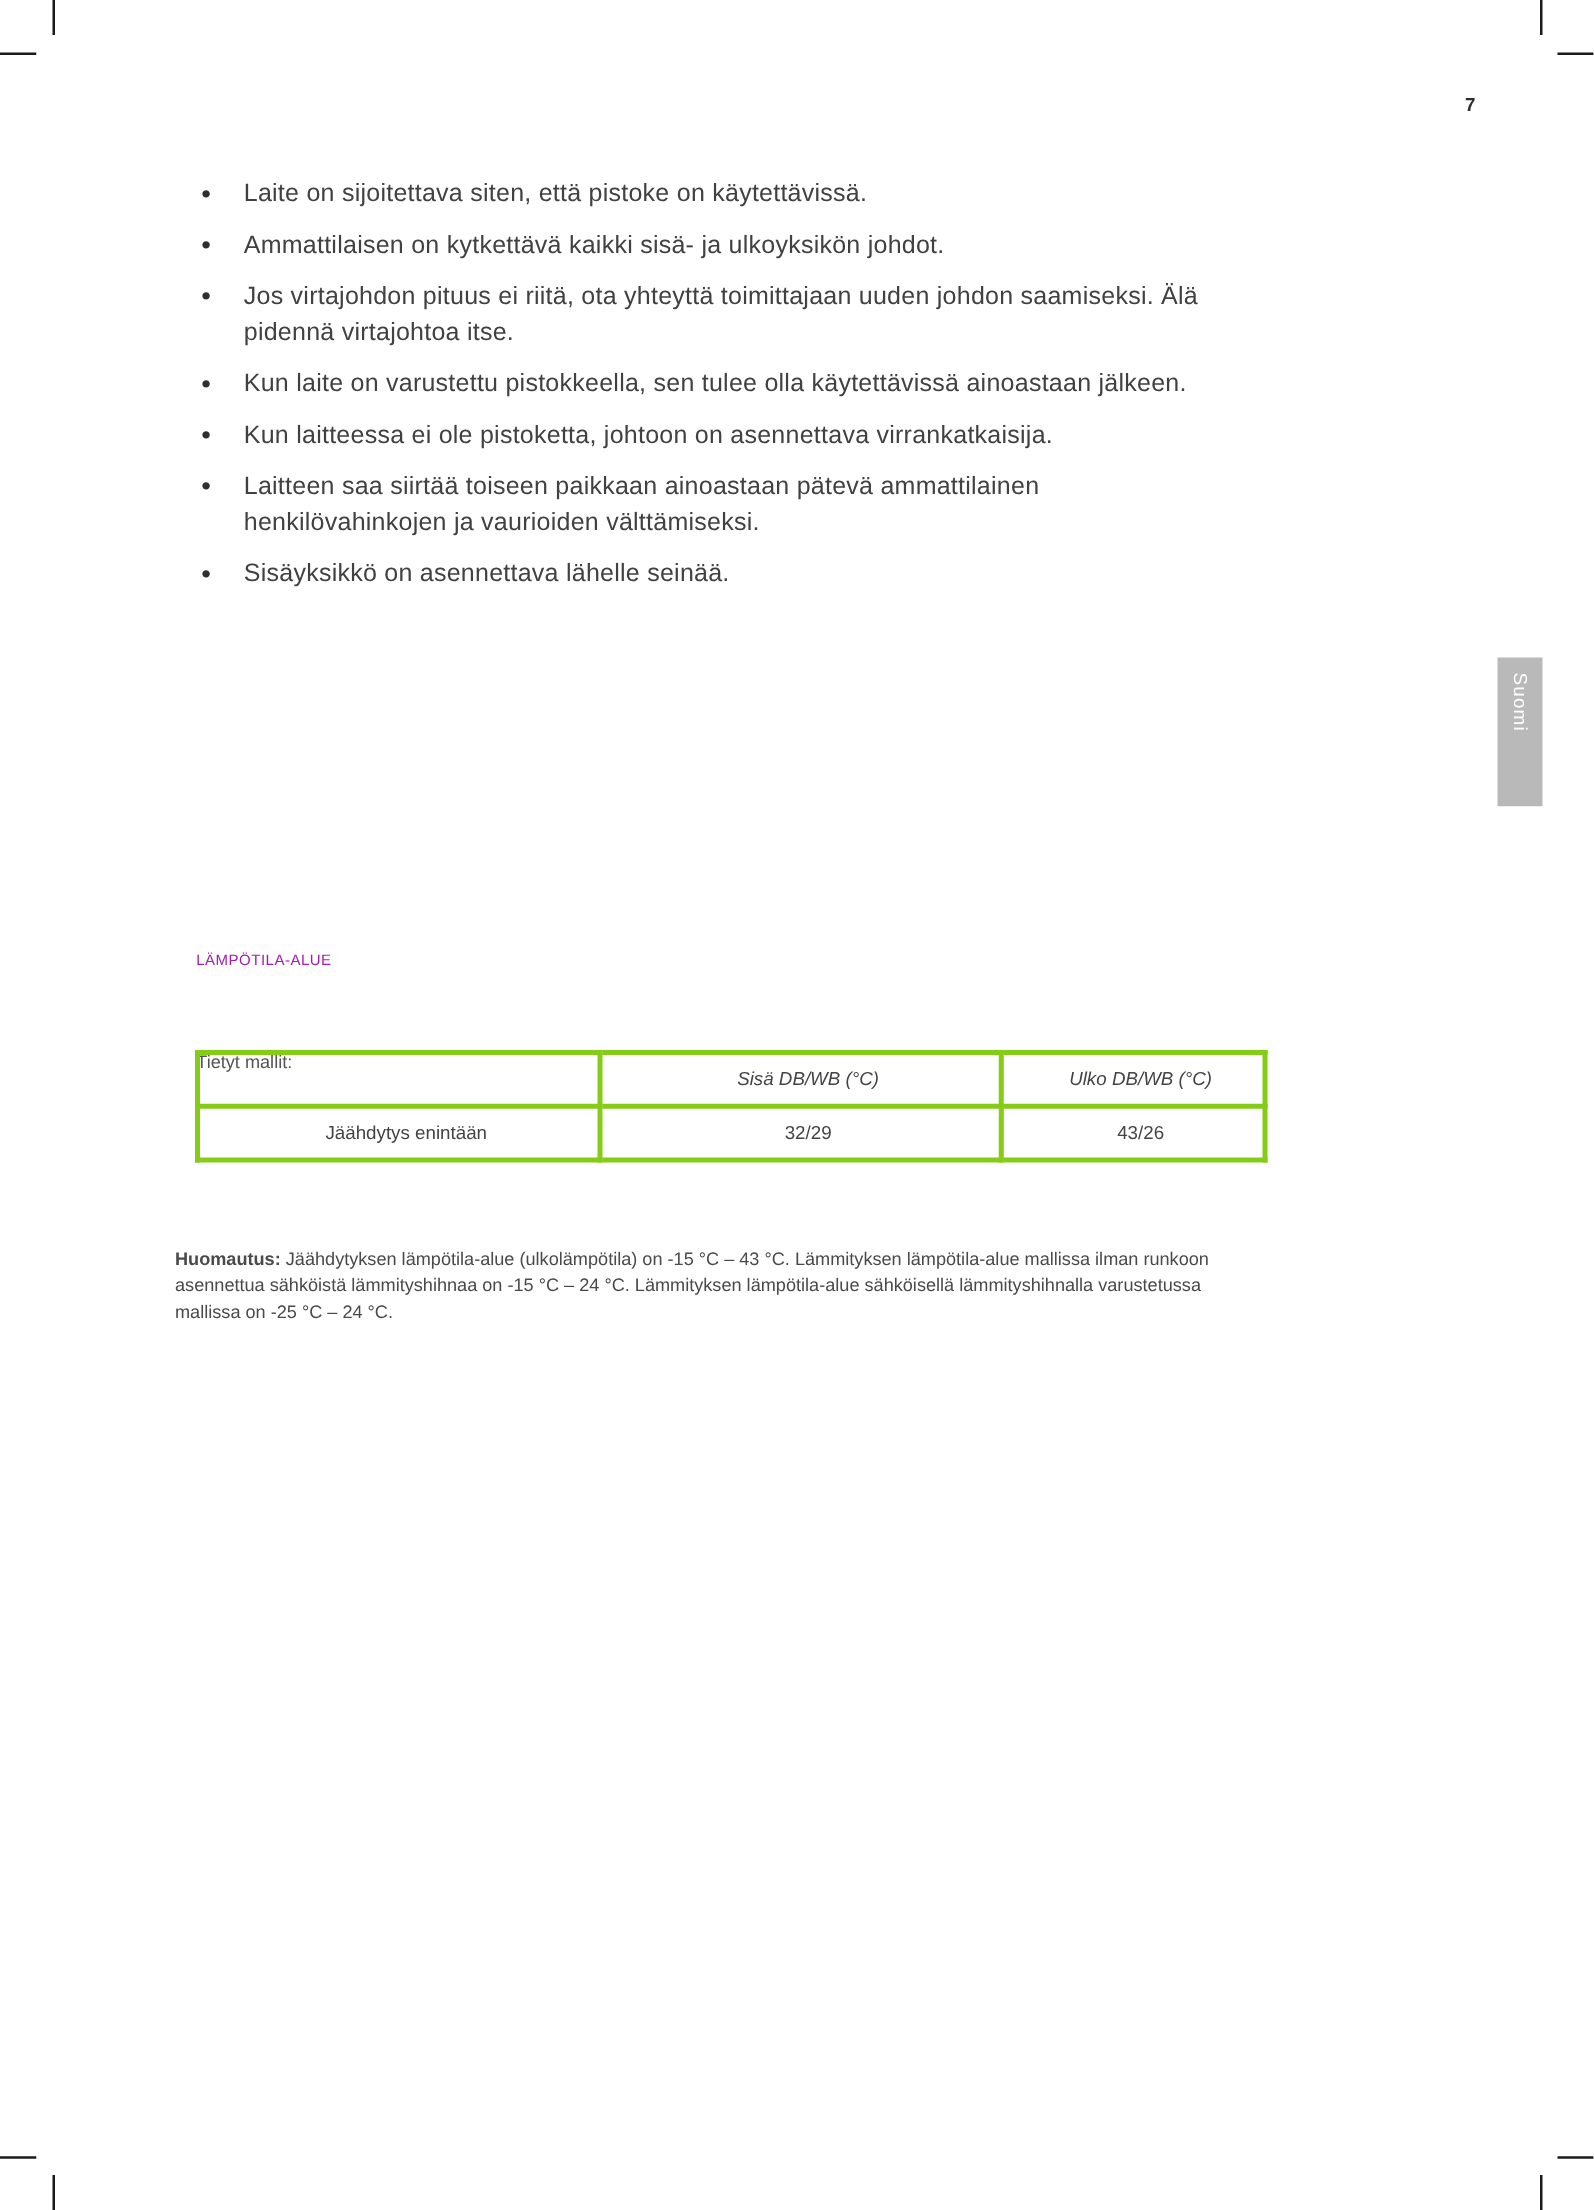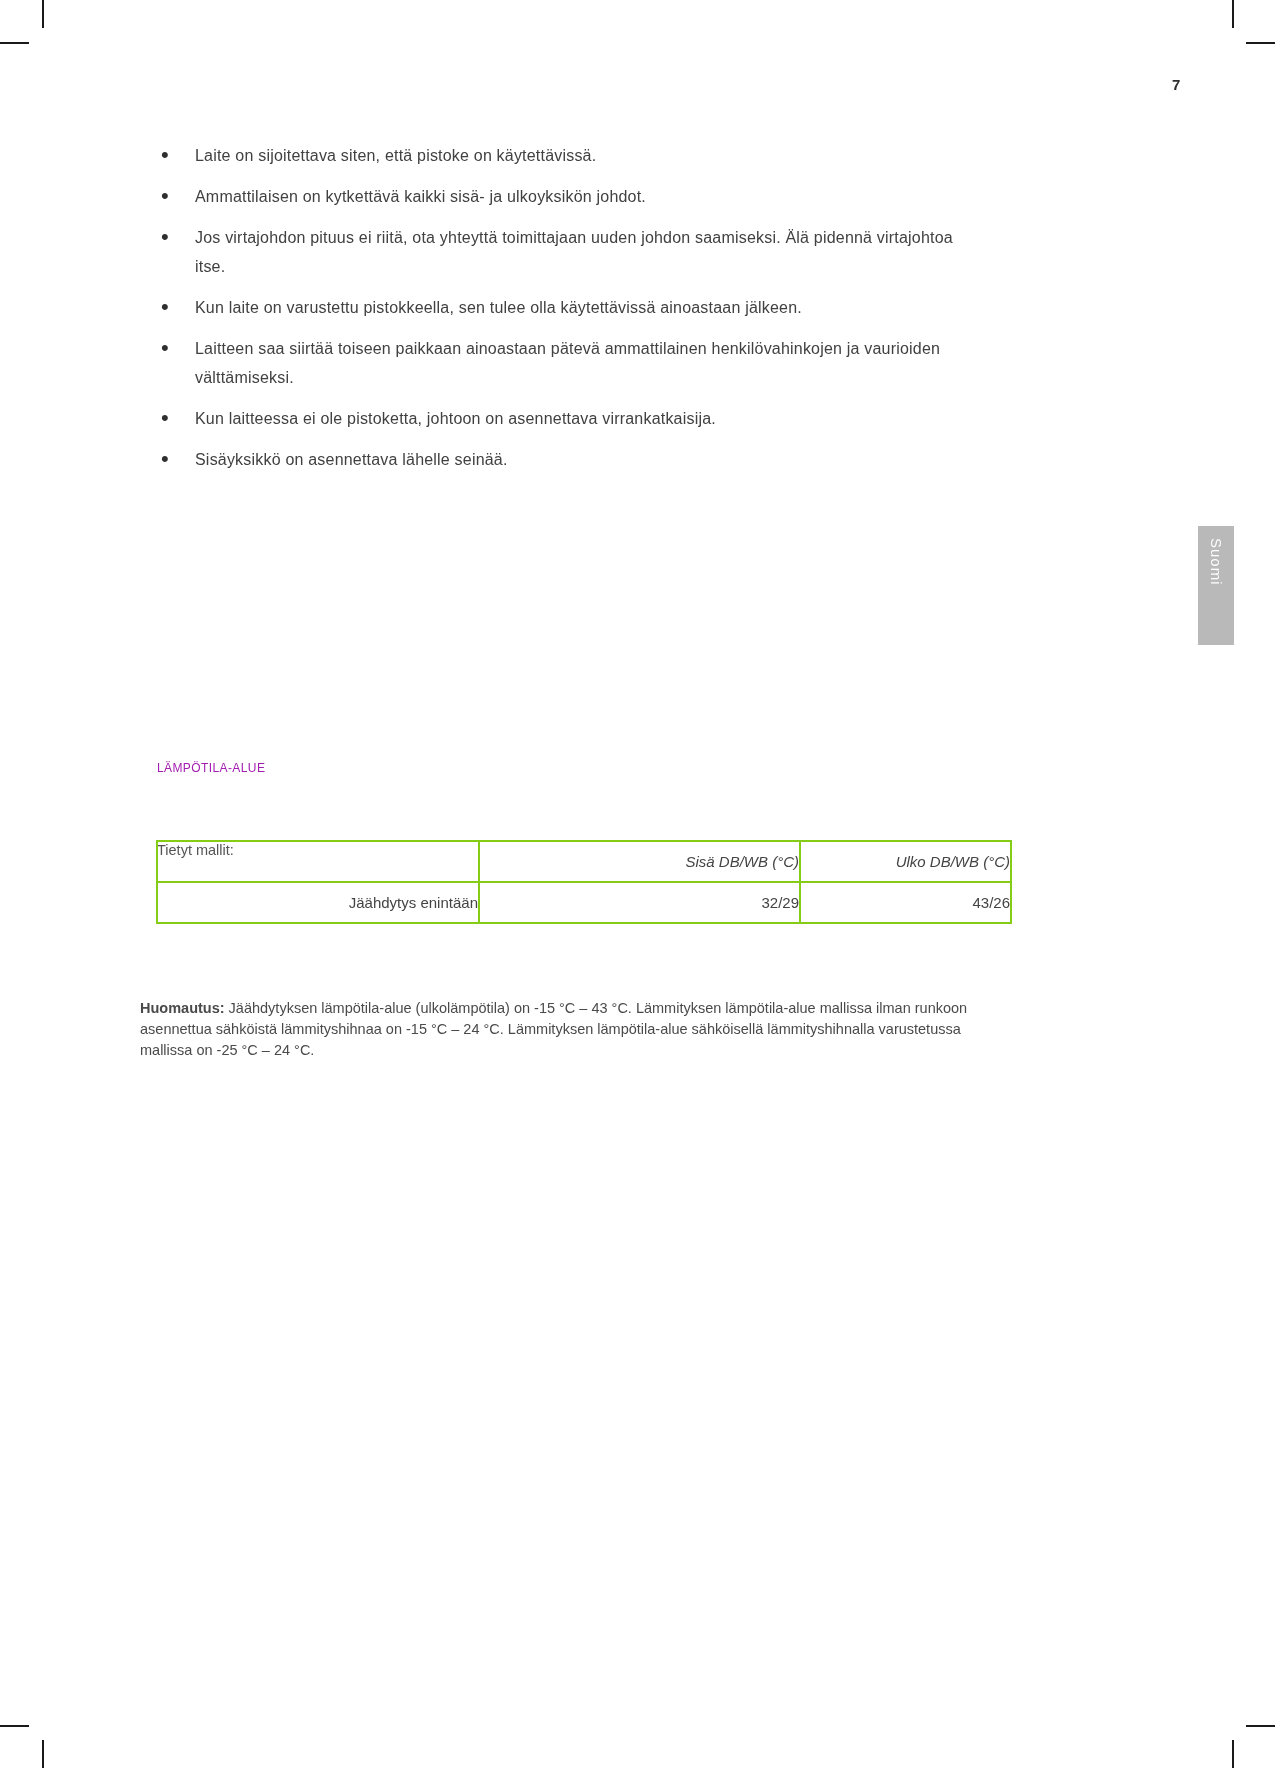--- a/index.html
+++ b/index.html
@@ -29,21 +29,21 @@
     text-orientation:mixed;
     font-size:15px;letter-spacing:1px;
     padding-top:12px;
     box-sizing:border-box;
     display:flex;justify-content:flex-start;align-items:center;
   }
   
   .bullets{
     position:absolute;top:141px;left:157px;width:830px;
     list-style:none;margin:0;padding:0;
-    color:#414141;font-size:16px;line-height:29px;
+    color:#414141;font-size:20px;line-height:29px;
     letter-spacing:0.2px;
   }
   .bullets li{
     position:relative;
     padding-left:38px;
     margin-bottom:12px;
   }
   .bullets li::before{
     content:"\2022";
     position:absolute;left:4px;top:-1px;
@@ -61,24 +61,24 @@
   
   table.temp-table{
     position:absolute;top:840px;left:156px;
     width:854px;
     border-collapse:collapse;
     table-layout:fixed;
     font-size:15px;color:#444444;
   }
   table.temp-table th,
   table.temp-table td{
-    border:2px solid #84cc16;
+    border:4px solid #84cc16;
     height:39px;
     padding:0 0 0 12px;
-    text-align:right;
+    text-align:center;
     vertical-align:middle;
     font-weight:normal;
     overflow:hidden;
   }
   table.temp-table th{font-style:italic;}
   col.c1{width:322px;} col.c2{width:321px;} col.c3{width:211px;}
   
   .note{
     position:absolute;top:983px;left:140px;width:845px;
     font-size:14.5px;line-height:21px;color:#4a4a4a;
@@ -101,22 +101,22 @@
 
   <div class="page-number">7</div>
 
   <div class="lang-tab">Suomi</div>
 
   <ul class="bullets">
     <li>Laite on sijoitettava siten, että pistoke on käytettävissä.</li>
     <li>Ammattilaisen on kytkettävä kaikki sisä- ja ulkoyksikön johdot.</li>
     <li>Jos virtajohdon pituus ei riitä, ota yhteyttä toimittajaan uuden johdon saamiseksi. Älä pidennä virtajohtoa itse.</li>
     <li>Kun laite on varustettu pistokkeella, sen tulee olla käytettävissä ainoastaan jälkeen.</li>
+    <li>Kun laitteessa ei ole pistoketta, johtoon on asennettava virrankatkaisija.</li>
     <li>Laitteen saa siirtää toiseen paikkaan ainoastaan pätevä ammattilainen henkilövahinkojen ja vaurioiden välttämiseksi.</li>
-    <li>Kun laitteessa ei ole pistoketta, johtoon on asennettava virrankatkaisija.</li>
     <li>Sisäyksikkö on asennettava lähelle seinää.</li>
   </ul>
 
   <div class="section-heading">LÄMPÖTILA-ALUE</div>
   <div class="intro-text">Tietyt mallit:</div>
 
   <table class="temp-table">
     <colgroup>
         <col class="c1">
         <col class="c2">

